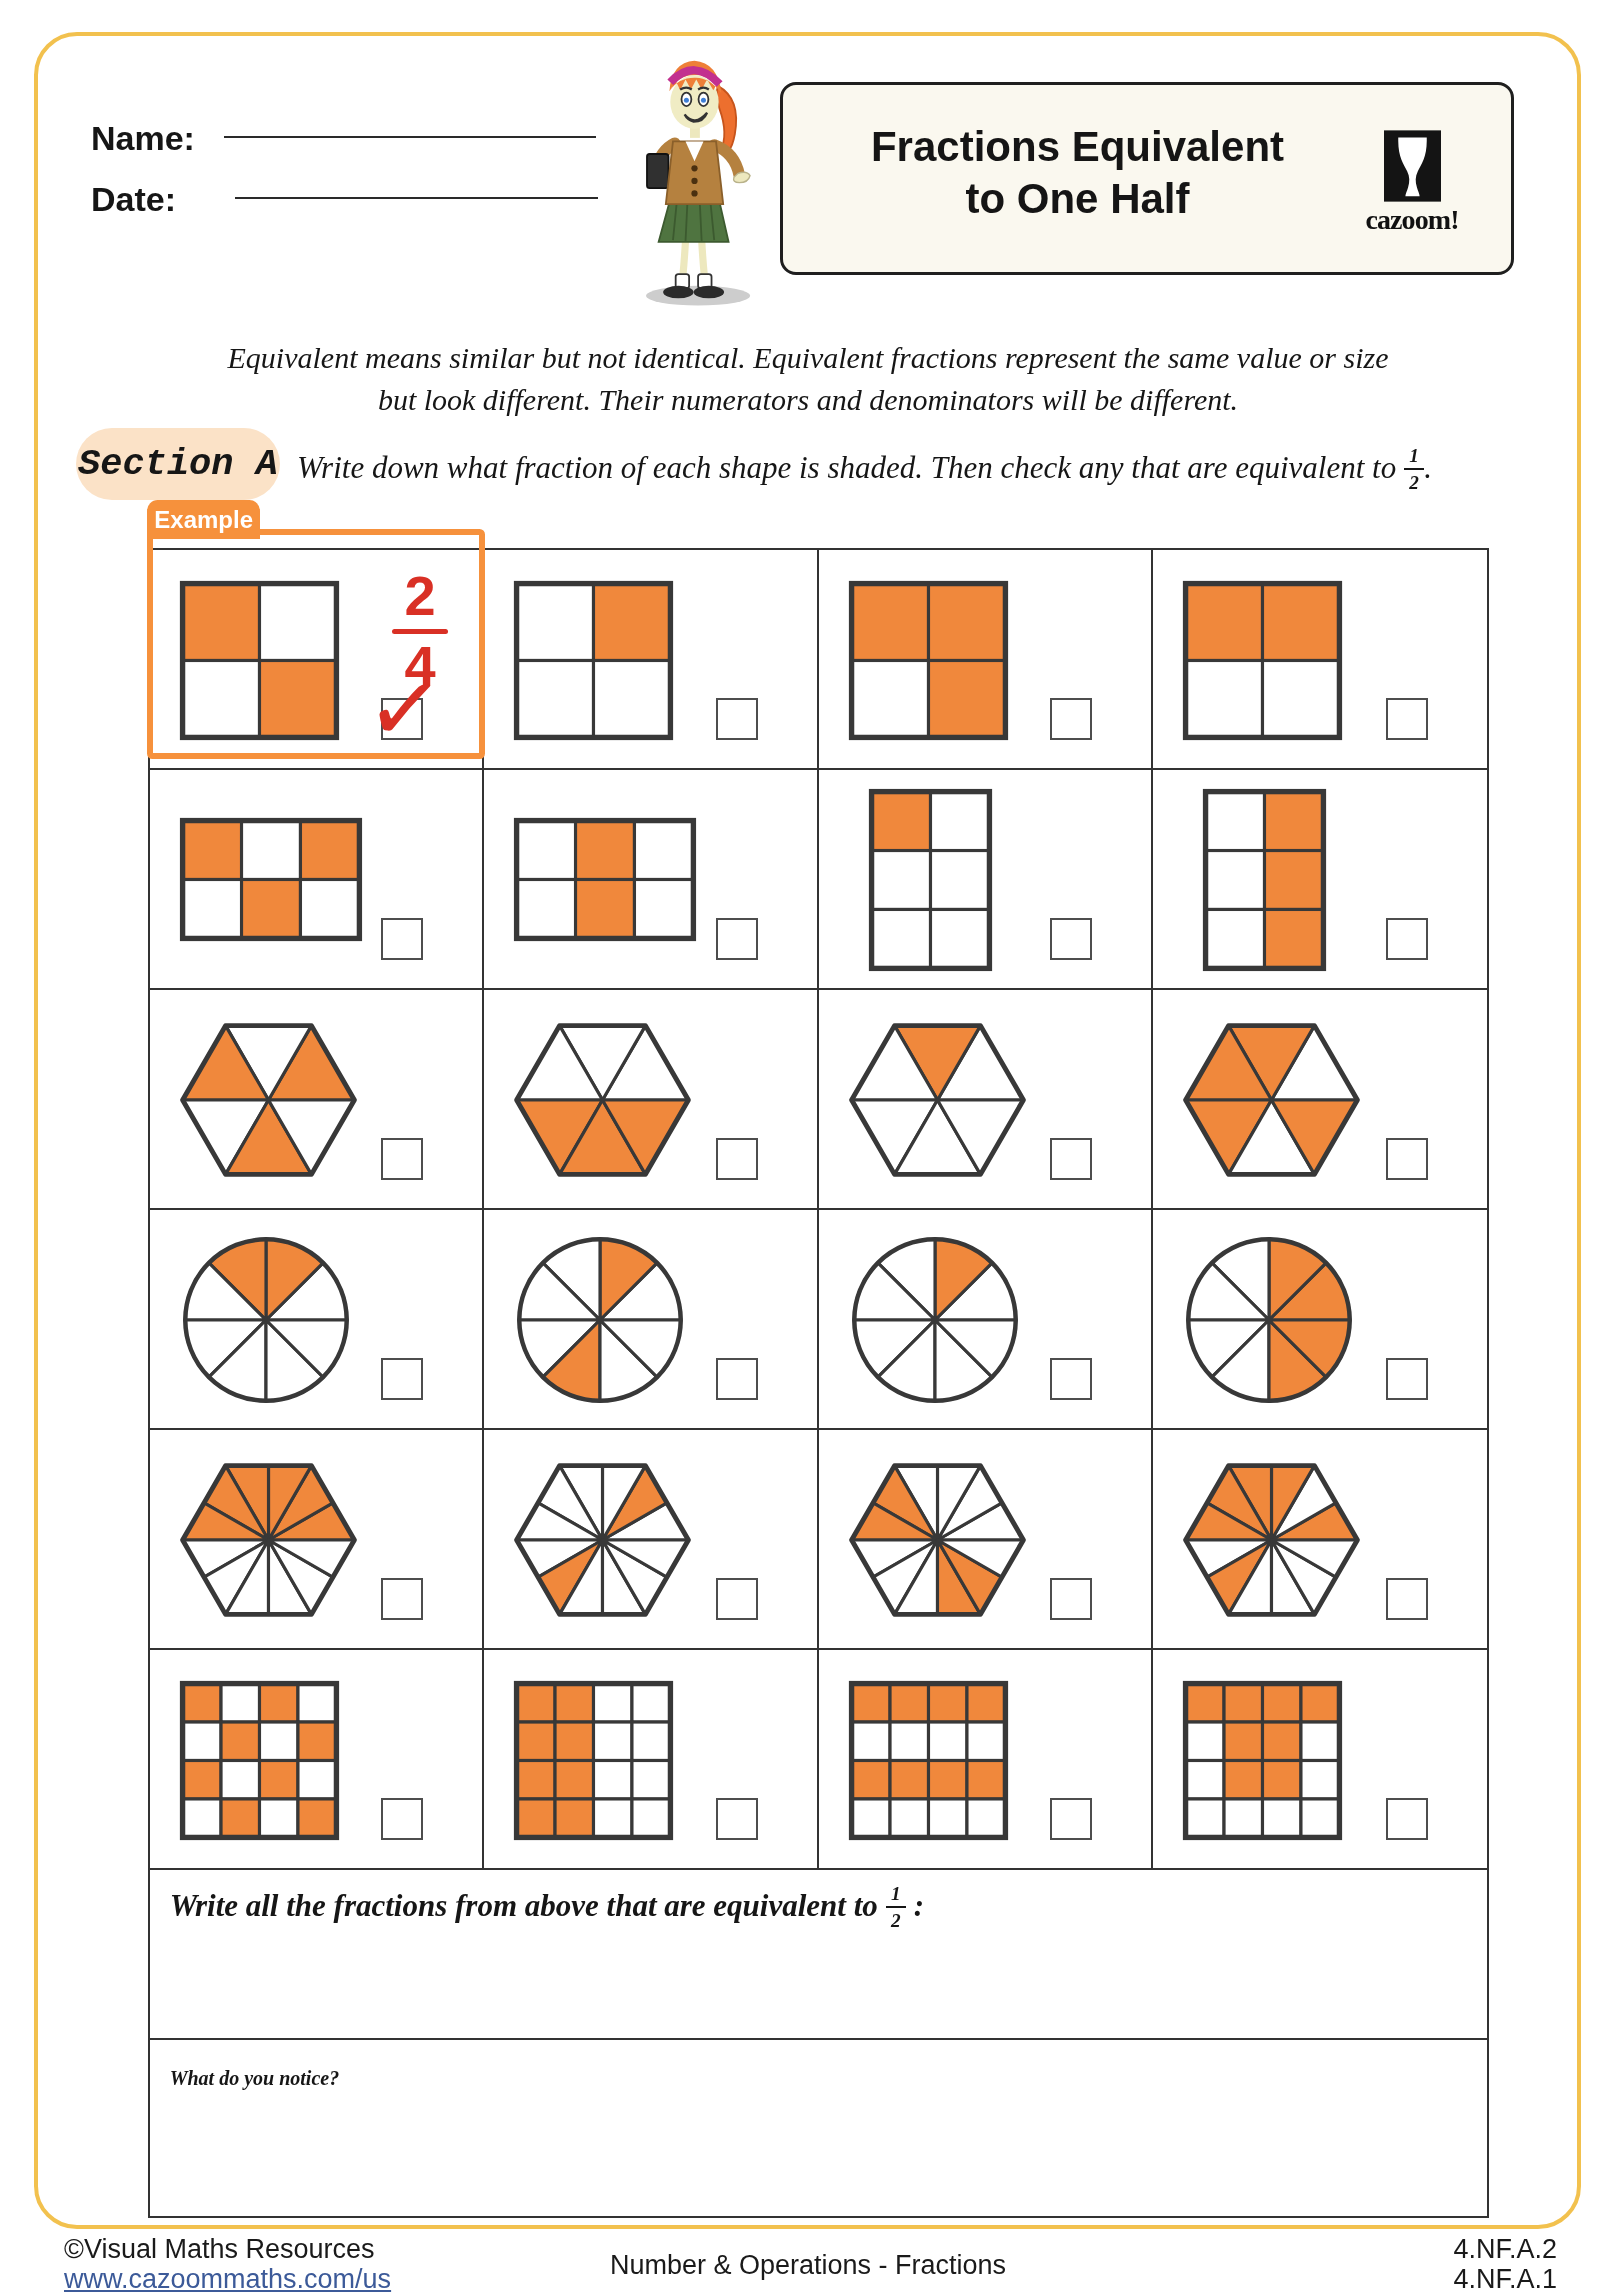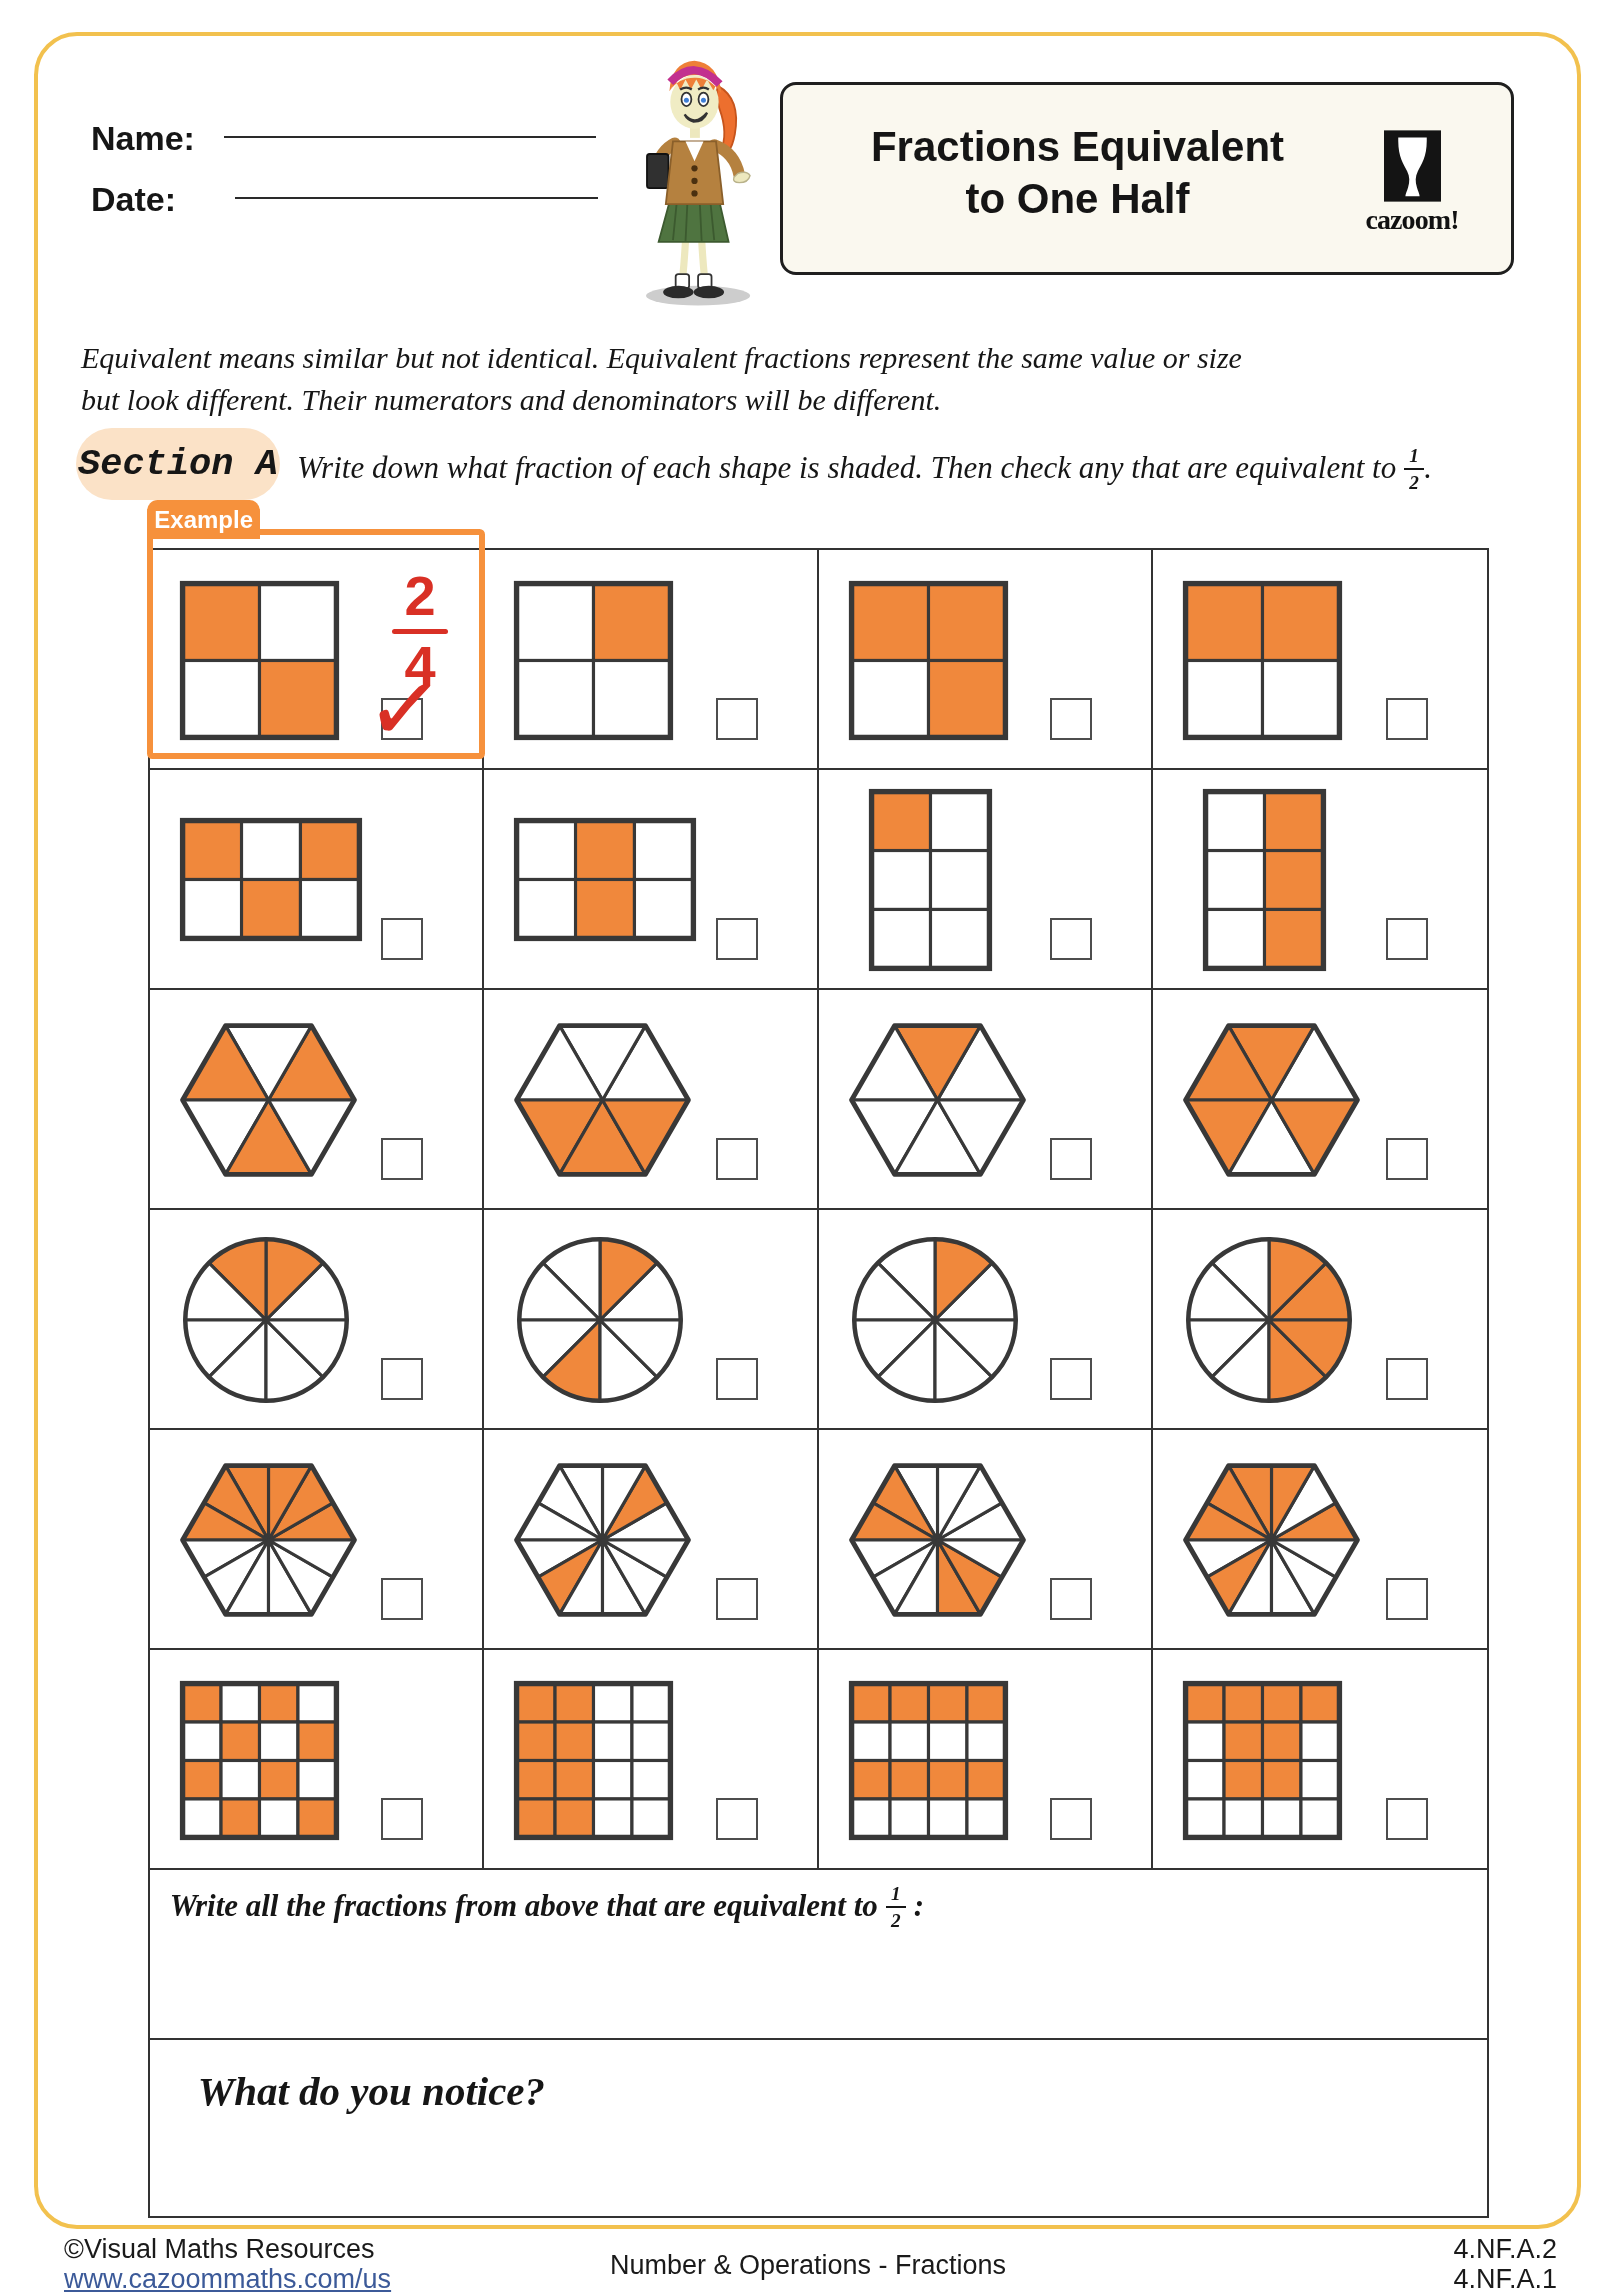--- a/index.html
+++ b/index.html
@@ -20,21 +20,21 @@
   .title-box{position:absolute;left:780px;top:82px;width:734px;height:193px;
              border:3.6px solid #1f1f1f;border-radius:16px;background:#FAF8EF;box-sizing:border-box;}
   .title-text{position:absolute;left:21.5px;top:36px;width:546px;text-align:center;
               font-weight:bold;font-size:42px;line-height:52px;color:#151515;}
   .logo{position:absolute;right:32px;top:45px;width:134px;text-align:center;}
   .logo-mark{width:57px;height:72px;margin:0 auto;display:block;}
   .logo-text{font-family:"Liberation Serif",serif;font-weight:bold;font-size:28px;
              letter-spacing:-0.9px;margin-top:1.8px;color:#111;}
 
   
-  .intro{position:absolute;left:81px;right:81px;top:337px;
+  .intro{position:absolute;left:81px;right:81px;top:337px;text-align:center;
          font-family:"Liberation Serif",serif;font-style:italic;font-size:30px;
          line-height:42px;color:#161616;}
   .section-pill{position:absolute;left:76px;top:428px;width:204px;height:72px;background:#FBE2C7;
                 border-radius:36px;display:flex;align-items:center;justify-content:center;
                 font-family:Liberation Mono, monospace;font-style:italic;font-weight:bold;font-size:37px;color:#161616;}
   .instruction{position:absolute;left:297px;top:446px;font-family:"Liberation Serif",serif;
                font-style:italic;font-size:31px;white-space:nowrap;color:#161616;}
 
   .frac{display:inline-block;text-align:center;vertical-align:-0.55em;line-height:1;
         font-size:0.62em;font-weight:bold;}
@@ -61,21 +61,21 @@
            font-weight:bold;font-size:56px;line-height:1.0;z-index:3;}
   .ex-frac .bar{height:5.4px;background:#D93025;margin:4.5px 7.2px;border-radius:2.7px;}
   .ex-check{position:absolute;right:38px;bottom:12.5px;color:#D93025;font-size:93px;line-height:1;
             transform:rotate(5deg);font-family:"DejaVu Sans",sans-serif;z-index:4;font-weight:bold;}
 
   .prompt-box{grid-column:1/-1;position:relative;border-bottom:2.7px solid #333;box-sizing:border-box;
               padding:14.3px 0 0 19.7px;font-family:"Liberation Serif",serif;font-style:italic;
               font-weight:bold;font-size:31px;color:#161616;}
   .notice-box{grid-column:1/-1;position:relative;box-sizing:border-box;padding:27px 0 0 19.7px;
               font-family:"Liberation Serif",serif;font-style:italic;font-weight:bold;
-              font-size:41px;color:#161616;margin-left:28px;}
+              font-size:20px;color:#161616;}
 
   
   .footer-left{position:absolute;left:64px;top:2234px;font-size:27px;line-height:30px;color:#1a1a1a;}
   .footer-url{color:#3C5A99;text-decoration:underline;}
   .footer-center{position:absolute;left:450px;width:716px;top:2250px;text-align:center;font-size:27px;color:#1a1a1a;}
   .footer-right{position:absolute;right:59px;top:2234px;font-size:27px;line-height:30px;text-align:right;color:#1a1a1a;}
 </style>
 </head>
 <body>
 

